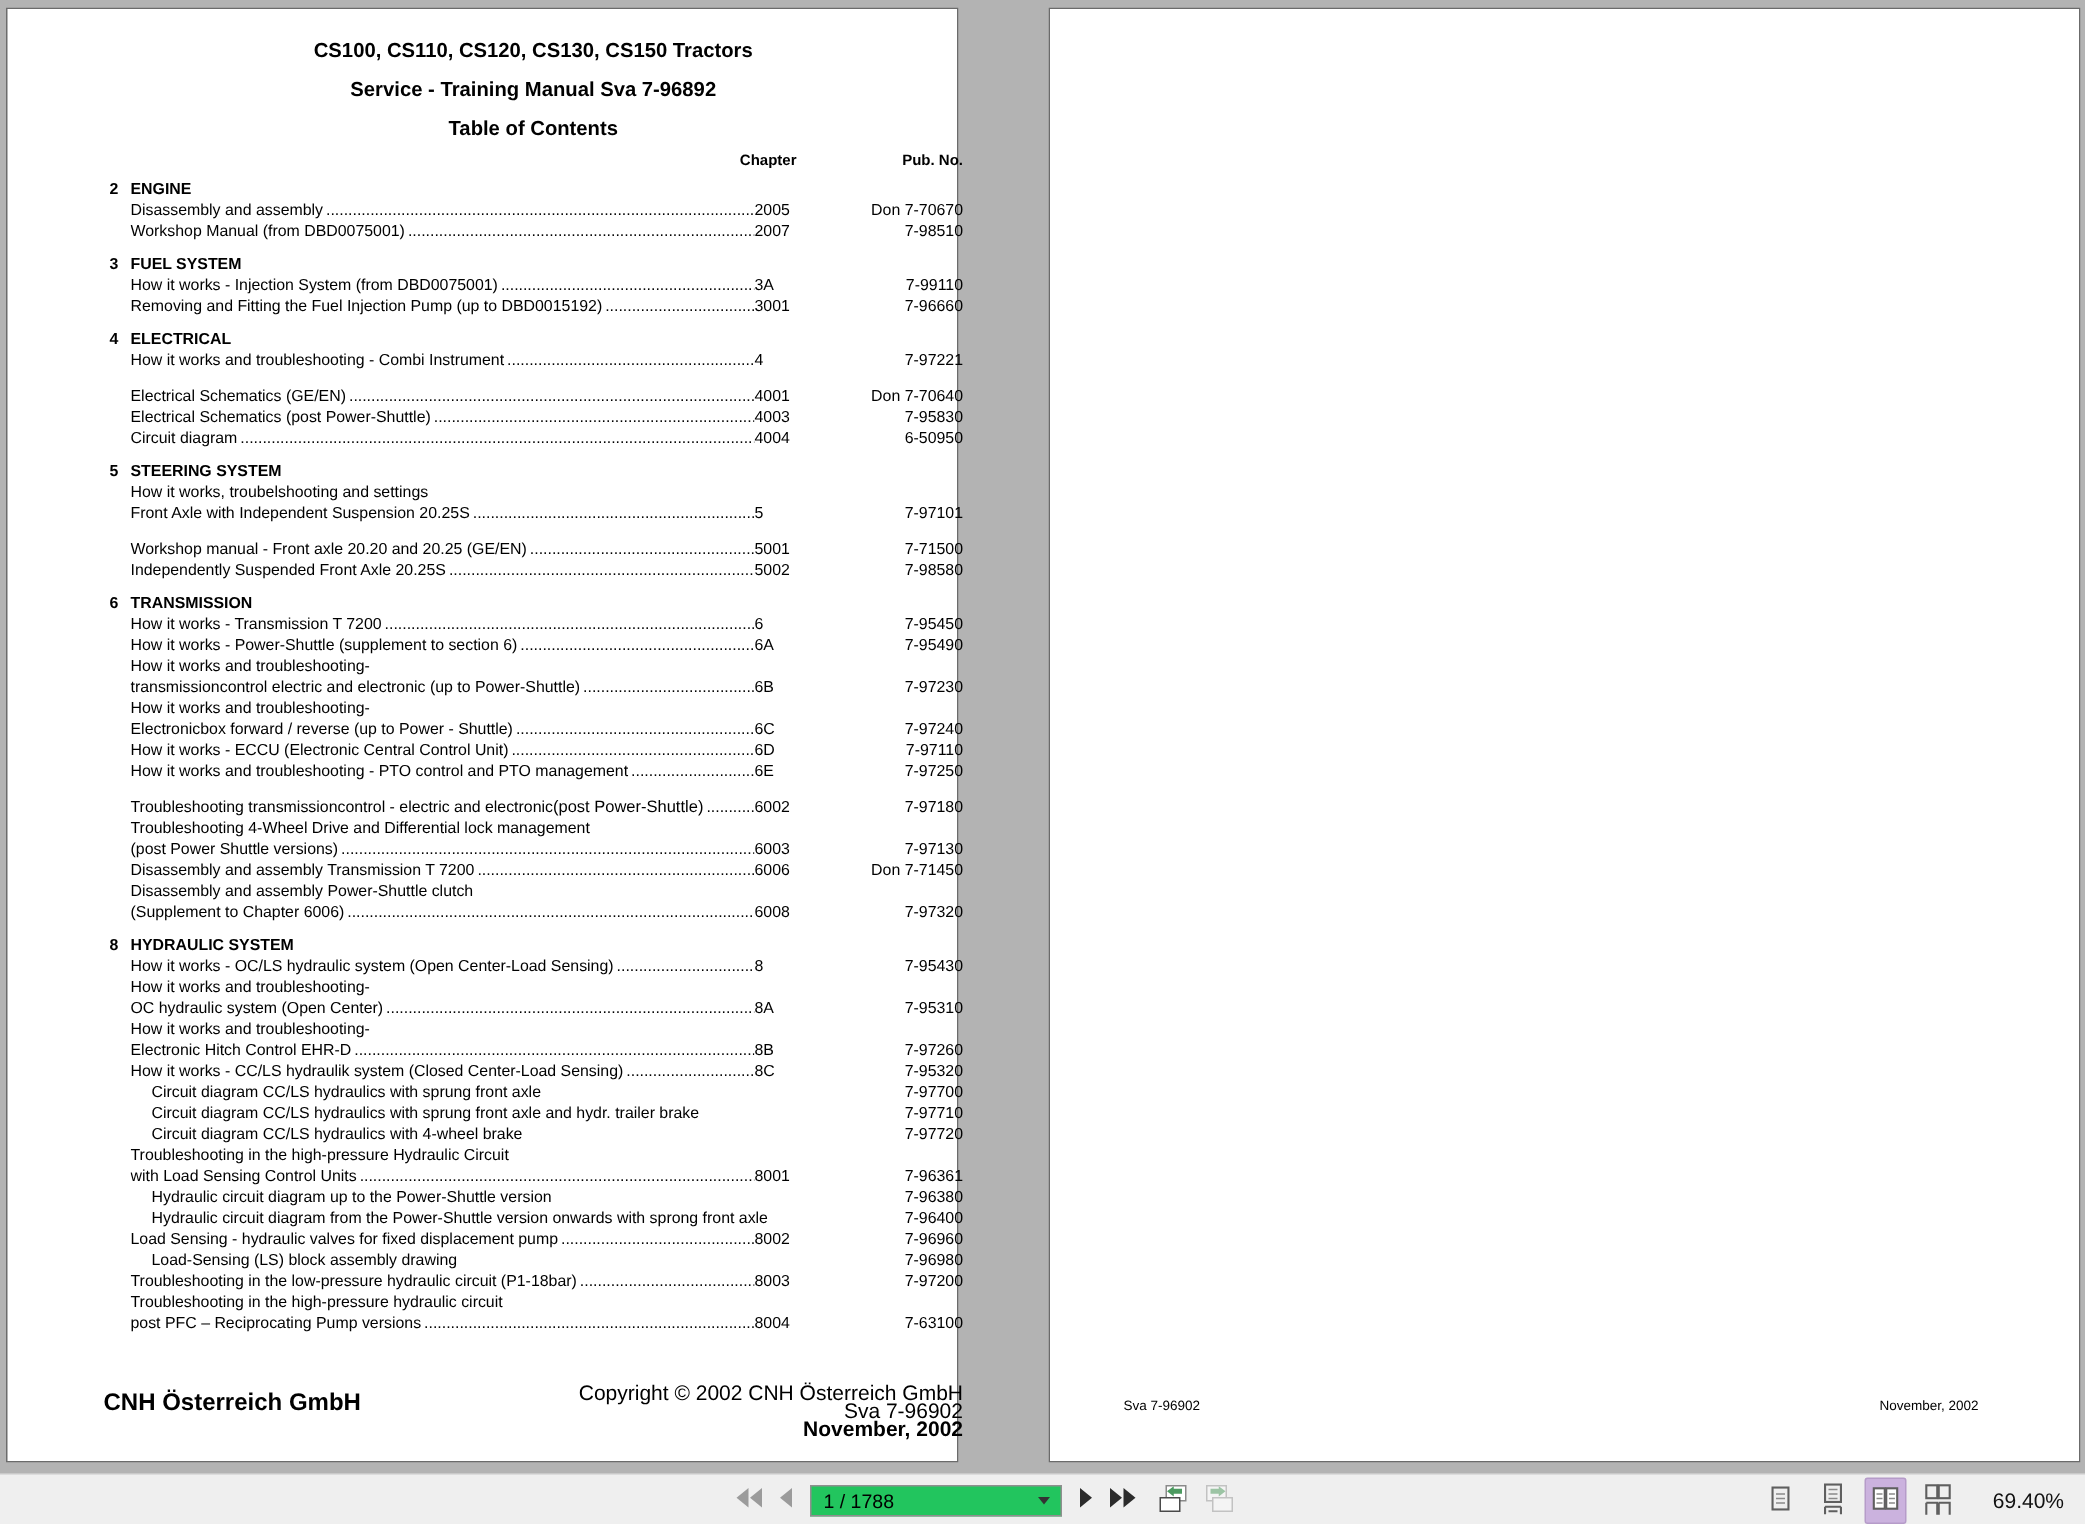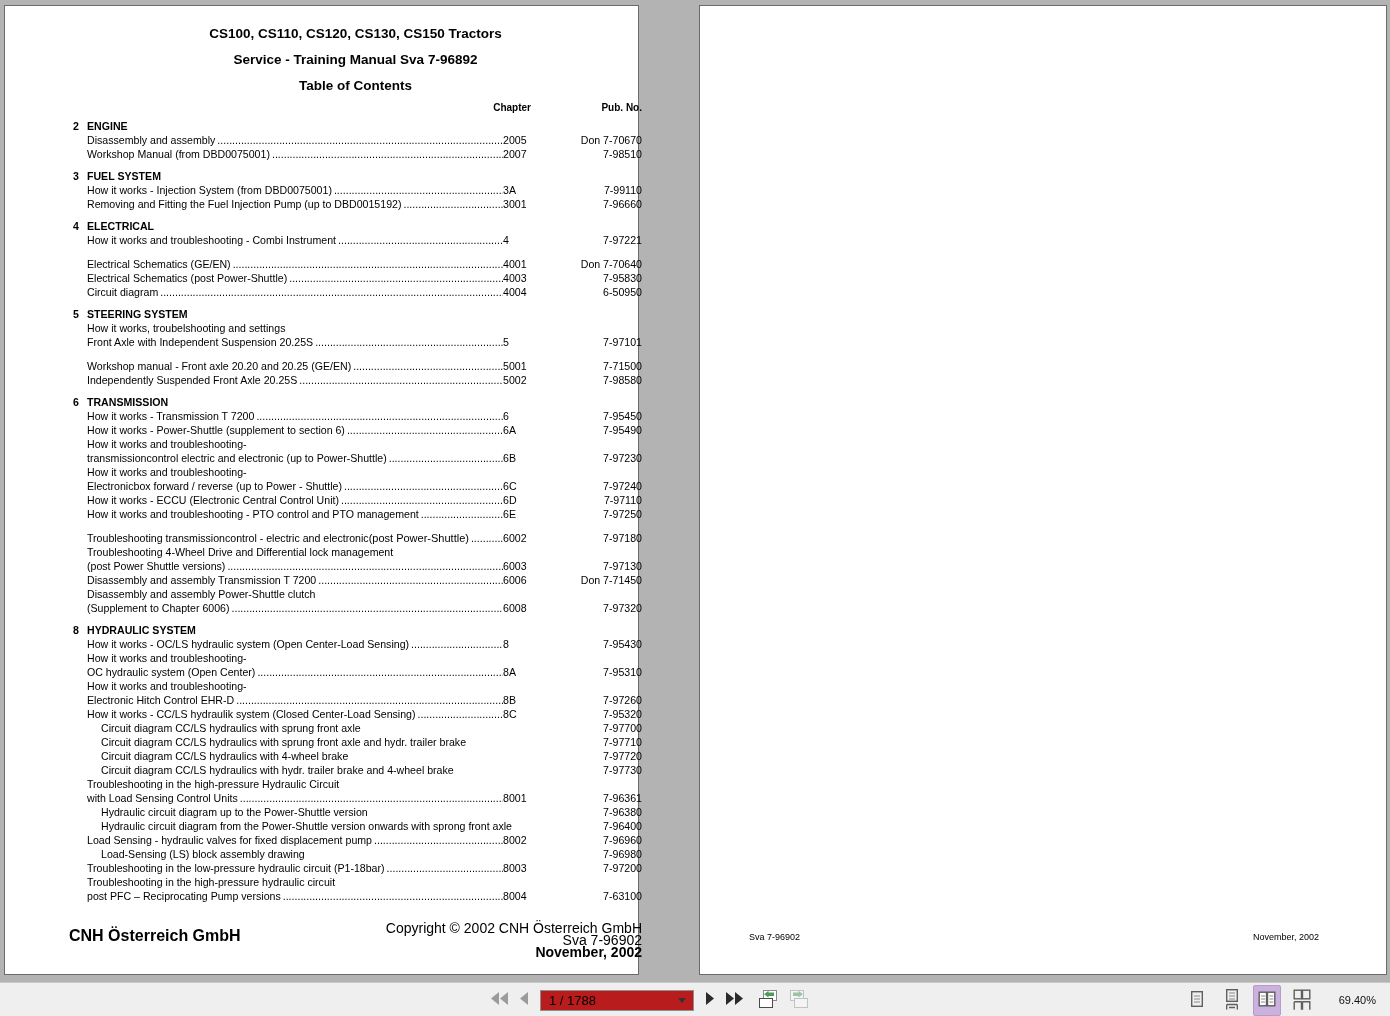--- a/index.html
+++ b/index.html
@@ -45,29 +45,29 @@
   .rp-footer-left  { position:absolute; left:49px;  top:926px; font-size:9px; }
   .rp-footer-right { position:absolute; right:67px; top:926px; font-size:9px; }
 
   
   .toolbar { position:absolute; left:0; top:982px; width:1390px; height:34px;
              background:#efefef; border-top:1px solid #c9c9c9; }
   .nav-group  { position:absolute; left:488px; top:0; height:34px; display:flex; align-items:center; gap:5px; }
   .view-group { position:absolute; right:14px; top:0; height:34px; display:flex; align-items:center; gap:7px; }
   .tb-btn { background:transparent; border:none; padding:1px; display:flex; align-items:center;
             justify-content:center; cursor:pointer; }
-  .page-box { width:154px; height:21px; background:#b91c1c; border:1px solid #8f8f8f;
+  .page-box { width:168px; height:21px; background:#22c55e; border:1px solid #8f8f8f;
               display:flex; align-items:center; padding-left:8px; margin:0 4px; }
   .page-text { font-size:13px; color:#000; flex:1; }
   .dd-arrow { width:0; height:0; border-left:4px solid transparent; border-right:4px solid transparent;
               border-top:5px solid #333; margin-right:7px; }
   .view-btn { background:transparent; border:1px solid transparent; border-radius:2px;
               padding:2px; display:flex; align-items:center; cursor:pointer; }
   .view-btn.selected { background:#cbb2de; border-color:#b69cc9; }
-  .zoom-text { font-size:11px; color:#111; margin-left:16px; }
+  .zoom-text { font-size:14px; color:#111; margin-left:16px; }
 </style>
 </head>
 <body>
 
 <div class="page page-left">
   <div class="doc-title">
     <div>CS100, CS110, CS120, CS130, CS150 Tractors</div>
     <div>Service - Training Manual Sva 7-96892</div>
     <div>Table of Contents</div>
   </div>
@@ -369,26 +369,20 @@
           <span class="tt">
             <span class="txt">Circuit diagram CC/LS hydraulics with sprung front axle and hydr. trailer brake</span>
           </span>
           <span class="pub">7-97710</span>
         </div>
         <div class="toc-row indent">
           <span class="tt">
             <span class="txt">Circuit diagram CC/LS hydraulics with 4-wheel brake</span>
           </span>
           <span class="pub">7-97720</span>
-        </div>
-        <div class="toc-row indent">
-          <span class="tt">
-            <span class="txt">Circuit diagram CC/LS hydraulics with hydr. trailer brake and 4-wheel brake</span>
-          </span>
-          <span class="pub">7-97730</span>
         </div>
         <div class="toc-row">
           <span class="tt">
             <span class="txt">Troubleshooting in the high-pressure Hydraulic Circuit</span>
           </span>
           <span class="pub"></span>
         </div>
         <div class="toc-row">
           <span class="tt">
             <span class="txt">with Load Sensing Control Units</span>

